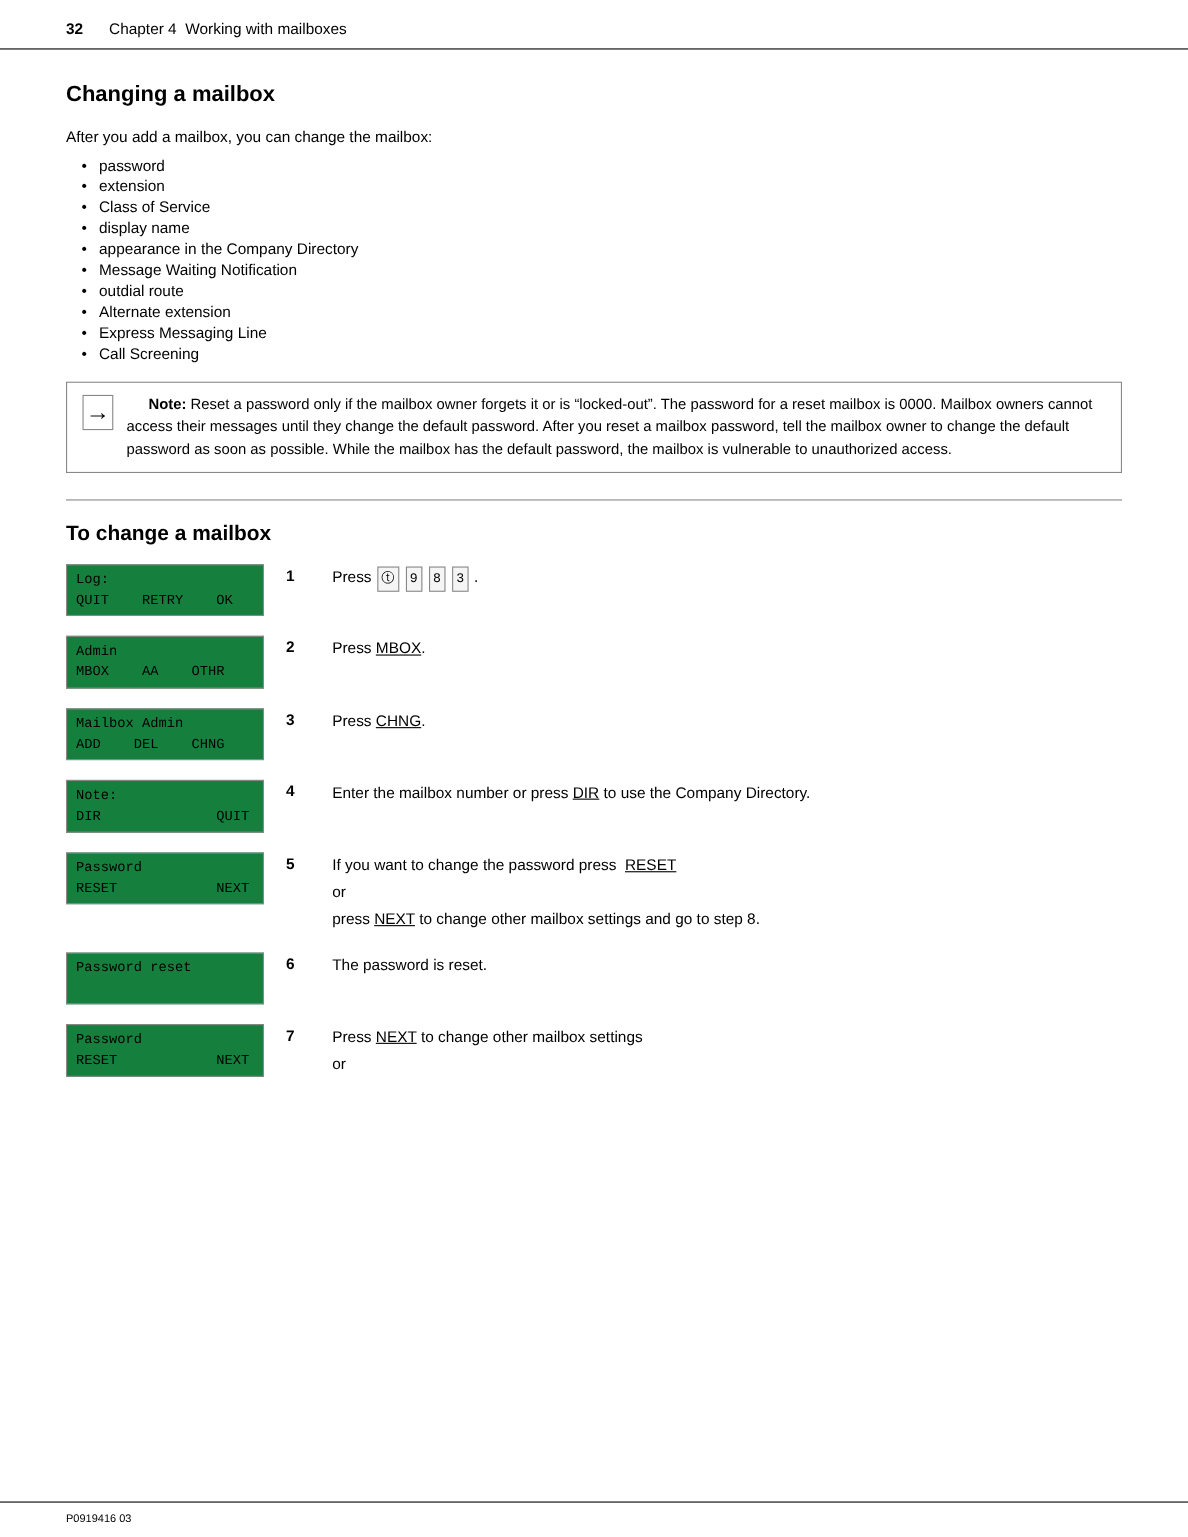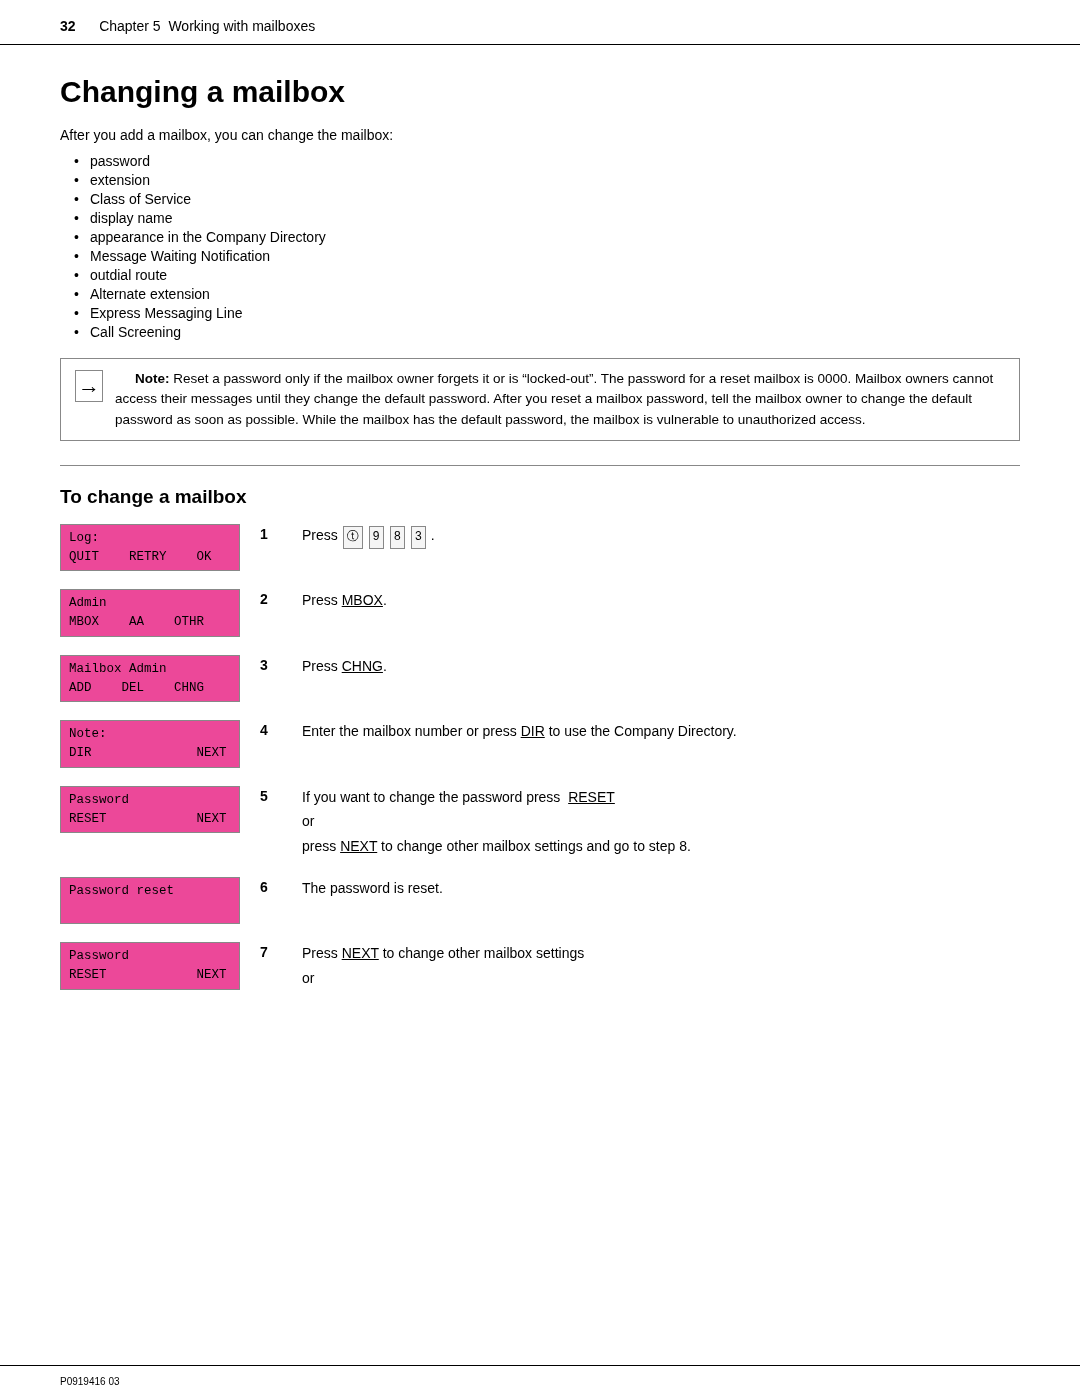--- a/index.html
+++ b/index.html
@@ -33,21 +33,21 @@
     .header-title {
       font-size: 14px;
       font-weight: normal;
       margin-left: 8px;
     }
     .content {
       padding: 30px 60px 30px 60px;
       flex: 1;
     }
     h1.page-heading {
-      font-size: 30px;
+      font-size: 20px;
       font-weight: bold;
       margin-bottom: 18px;
       font-family: Arial, Helvetica, sans-serif;
     }
     h2.section-heading {
       font-size: 19px;
       font-weight: bold;
       margin-bottom: 16px;
       font-family: Arial, Helvetica, sans-serif;
     }
@@ -106,21 +106,21 @@
       align-items: flex-start;
       margin-bottom: 18px;
       gap: 20px;
     }
     .step-screen {
       min-width: 180px;
       max-width: 180px;
     }
     .screen-box {
       border: 1px solid #888;
-      background: #ec4899;
+      background: #15803d;
       padding: 4px 8px;
       font-family: 'Courier New', monospace;
       font-size: 12.5px;
       line-height: 1.5;
       min-height: 38px;
     }
     .screen-box .screen-line {
       white-space: pre;
     }
     .step-number {
@@ -175,21 +175,21 @@
     }
   </style>
 </head>
 <body>
 
 <div class="page">
 
   <div class="header">
     <span class="header-chapter">32</span>
     <span class="header-title">
-      &nbsp;&nbsp;&nbsp;&nbsp;<span>Chapter 5</span>&nbsp;&nbsp;<span>Working with mailboxes</span>
+      &nbsp;&nbsp;&nbsp;&nbsp;<span>Chapter 4</span>&nbsp;&nbsp;<span>Working with mailboxes</span>
     </span>
   </div>
 
   <div class="content">
 
     <h1 class="page-heading">Changing a mailbox</h1>
 
     <p class="intro-text">After you add a mailbox, you can change the mailbox:</p>
 
     <ul class="bullet-list">
@@ -255,21 +255,21 @@
         <div class="step-number">3</div>
         <div class="step-content">
           <p>Press <span class="underline-text">CHNG</span>.</p>
         </div>
       </div>
 
       <div class="step-row">
         <div class="step-screen">
           <div class="screen-box">
             <div class="screen-line">Note:</div>
-            <div class="screen-line">DIR              NEXT</div>
+            <div class="screen-line">DIR              QUIT</div>
           </div>
         </div>
         <div class="step-number">4</div>
         <div class="step-content">
           <p>Enter the mailbox number or press <span class="underline-text">DIR</span> to use the Company Directory.</p>
         </div>
       </div>
 
       <div class="step-row">
         <div class="step-screen">

